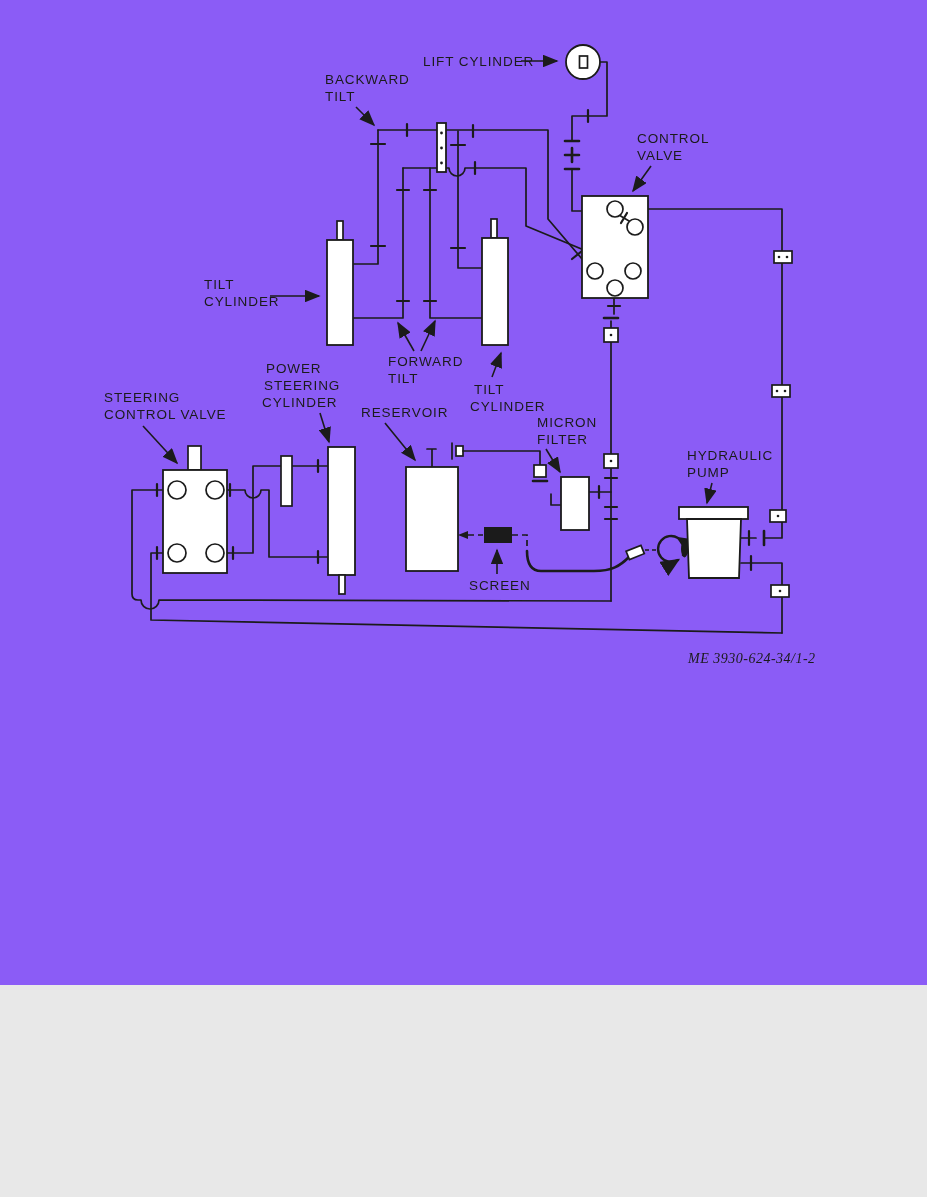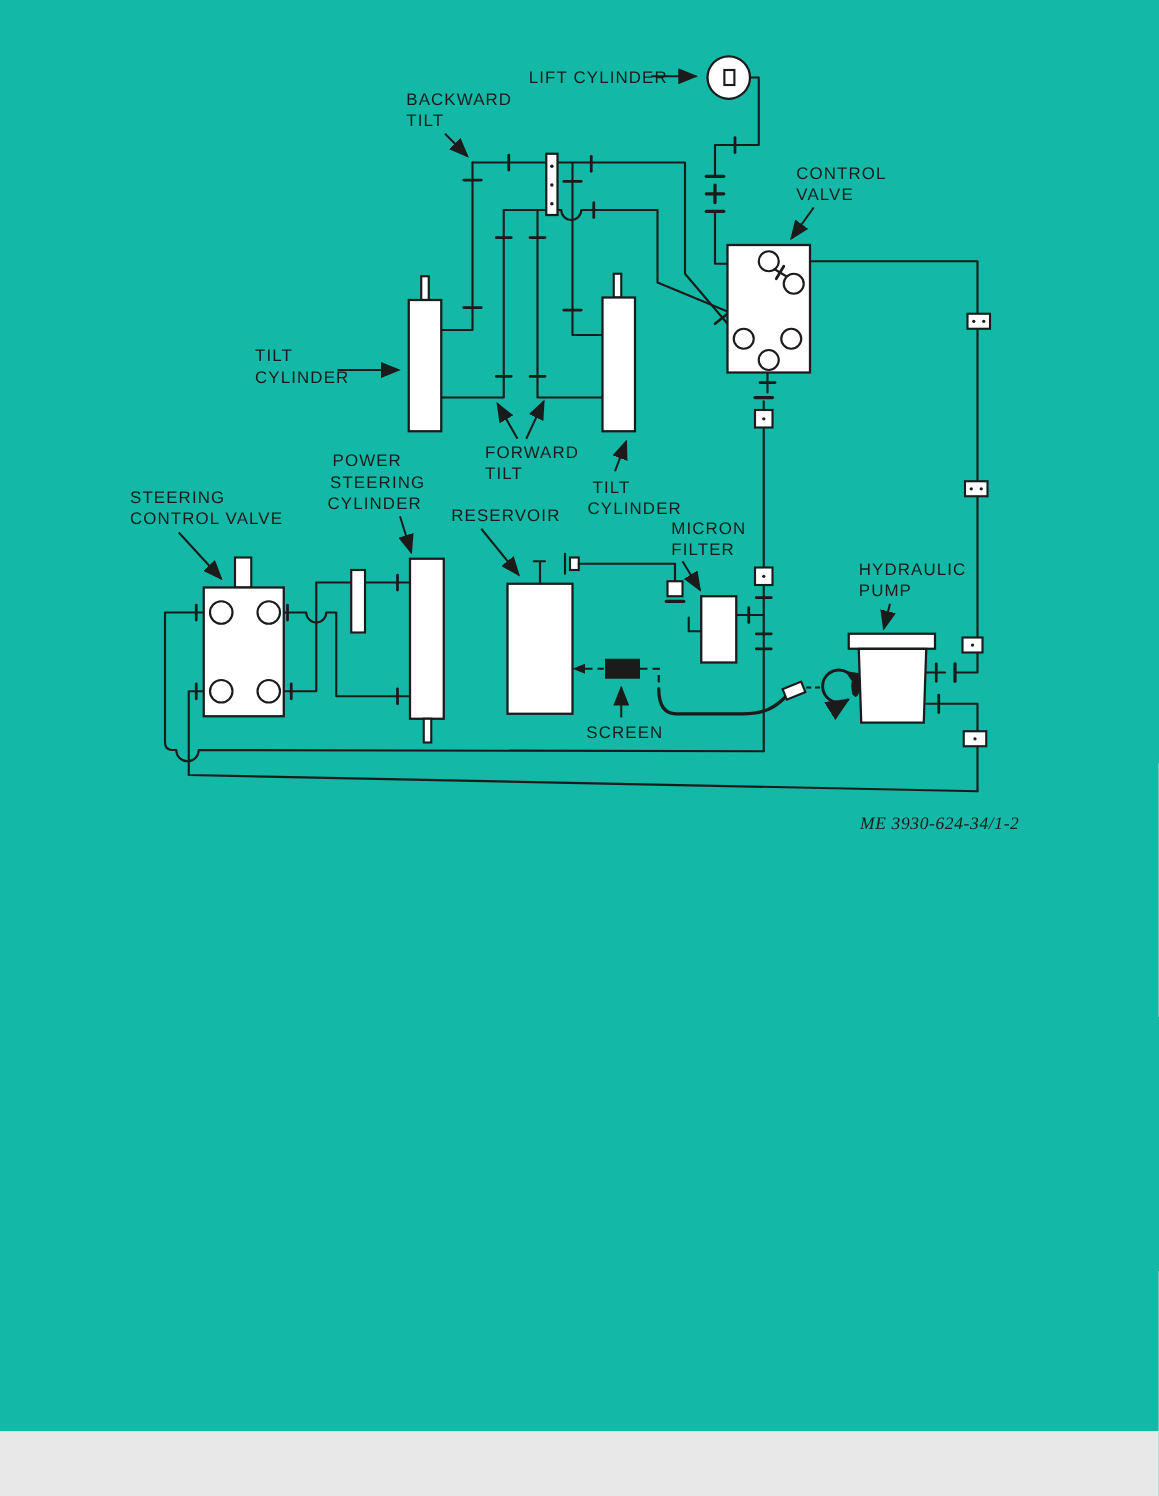--- a/index.html
+++ b/index.html
@@ -1,16 +1,16 @@
 <!DOCTYPE html>
 <html><head>
 <meta charset="utf-8">
 <style>
   html,body{margin:0;padding:0;background:#e8e8e8;}
-  .page{position:relative;width:927px;height:1145px;background:#14b8a6;overflow:hidden;}
+  .page{position:relative;width:927px;height:985px;background:#8b5cf6;overflow:hidden;}
   svg{position:absolute;left:0;top:0;}
   .ln{fill:none;stroke:#1b1b1b;stroke-width:1.7;stroke-linecap:round;stroke-linejoin:round;}
   .thick{fill:none;stroke:#1b1b1b;stroke-width:2.6;stroke-linecap:round;}
   .tick{fill:none;stroke:#1b1b1b;stroke-width:2.2;stroke-linecap:round;}
   .cap{fill:none;stroke:#1b1b1b;stroke-width:2.6;stroke-linecap:round;}
   .boxw{fill:#ffffff;stroke:#1b1b1b;stroke-width:1.7;}
   .boxw2{fill:#ffffff;stroke:#1b1b1b;stroke-width:1.8;}
   .fill{fill:#1b1b1b;stroke:none;}
   .dash{fill:none;stroke:#1b1b1b;stroke-width:1.7;stroke-dasharray:6 4;}
   .dash2{fill:none;stroke:#1b1b1b;stroke-width:1.7;stroke-dasharray:4 3;}

